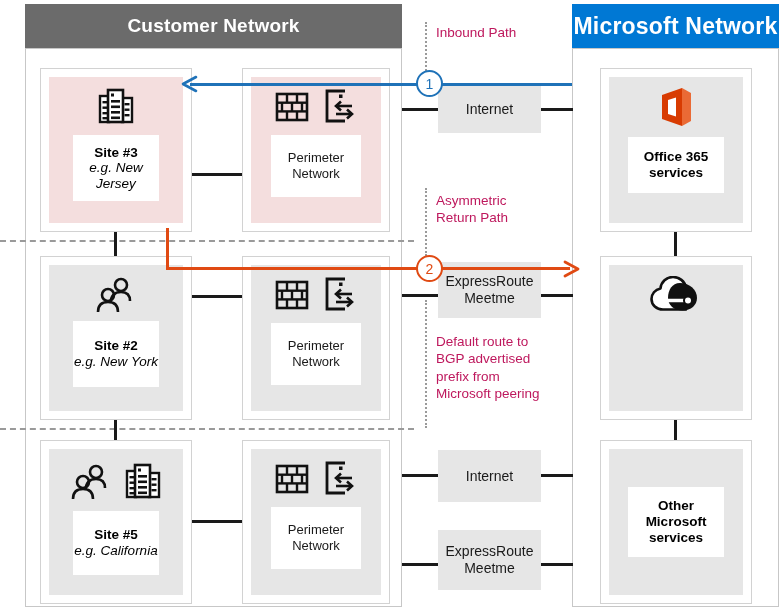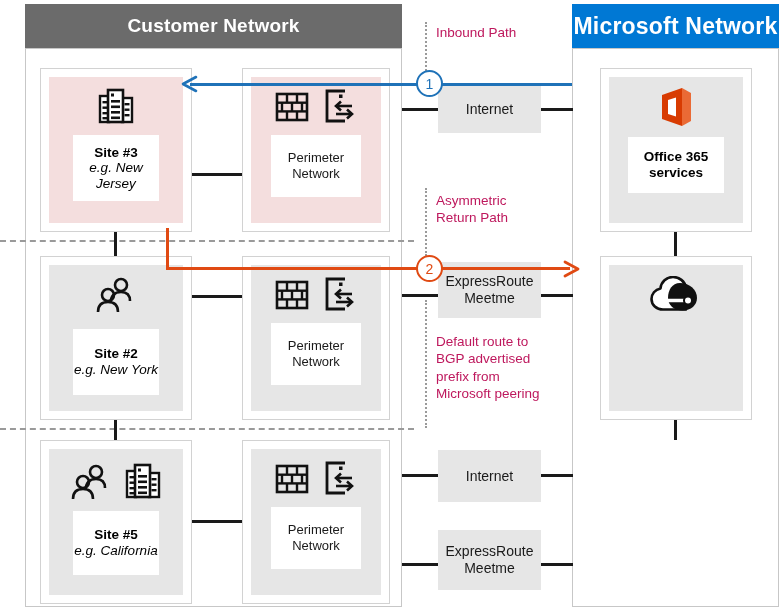--- a/index.html
+++ b/index.html
@@ -175,21 +175,21 @@
       <div class="icon-row">
         <span>
           <svg width="40" height="38" viewBox="0 0 40 38">
             <circle cx="25" cy="9" r="6" fill="none" stroke="#111" stroke-width="2.6"></circle>
             <path d="M14.5 27 C15 19 19.5 16 25 16 C30.5 16 34 19 34 25" fill="none" stroke="#111" stroke-width="2.6"></path>
             <circle cx="12" cy="19" r="6" fill="none" stroke="#111" stroke-width="2.6"></circle>
             <path d="M2 36 C2 29 6 26 12 26 C18 26 22 29 22 36" fill="none" stroke="#111" stroke-width="2.6"></path>
           </svg>
         </span>
       </div>
-      <div class="label-box" style="width:86px;height:66px;margin-top:8px;">
+      <div class="label-box" style="width:86px;height:66px;margin-top:0;">
         <span class="l1">Site #2</span>
         <span class="l2">e.g. New York</span>
       </div>
     </div>
   </div>
 
   <div class="abs card" style="left:242px;top:256px;width:148px;height:164px;">
     <div class="card-inner inner-grey">
       <div class="icon-row">
         <span>
@@ -388,17 +388,24 @@
             <path d="M30 7 C40 7 47 14 47 22 C47 29 41 34.5 32.5 34.5 C24 34.5 18 29 18 22 C18 14 22 7 30 7 Z" fill="#111"></path>
             <path d="M17 24.5 H38" stroke="#ffffff" stroke-width="3.4" stroke-linecap="round"></path>
             <circle cx="38" cy="24.5" r="5" fill="#111"></circle>
             <circle cx="38" cy="24.5" r="3" fill="#ffffff"></circle>
           </svg>
         </span>
       </div>
     </div>
   </div>
 
+  <div class="abs card" style="left:600px;top:440px;width:152px;height:164px;">
+    <div class="card-inner inner-grey" style="justify-content:center;">
+      <div class="label-box" style="width:96px;height:70px;">
+        <span class="label-bold">Other Microsoft services</span>
+      </div>
+    </div>
+  </div>
 
   <div class="abs line-v" style="left:674px;top:232px;width:3px;height:24px;"></div>
   <div class="abs line-v" style="left:674px;top:420px;width:3px;height:20px;"></div>
 
 </div>
 
 </body></html>

